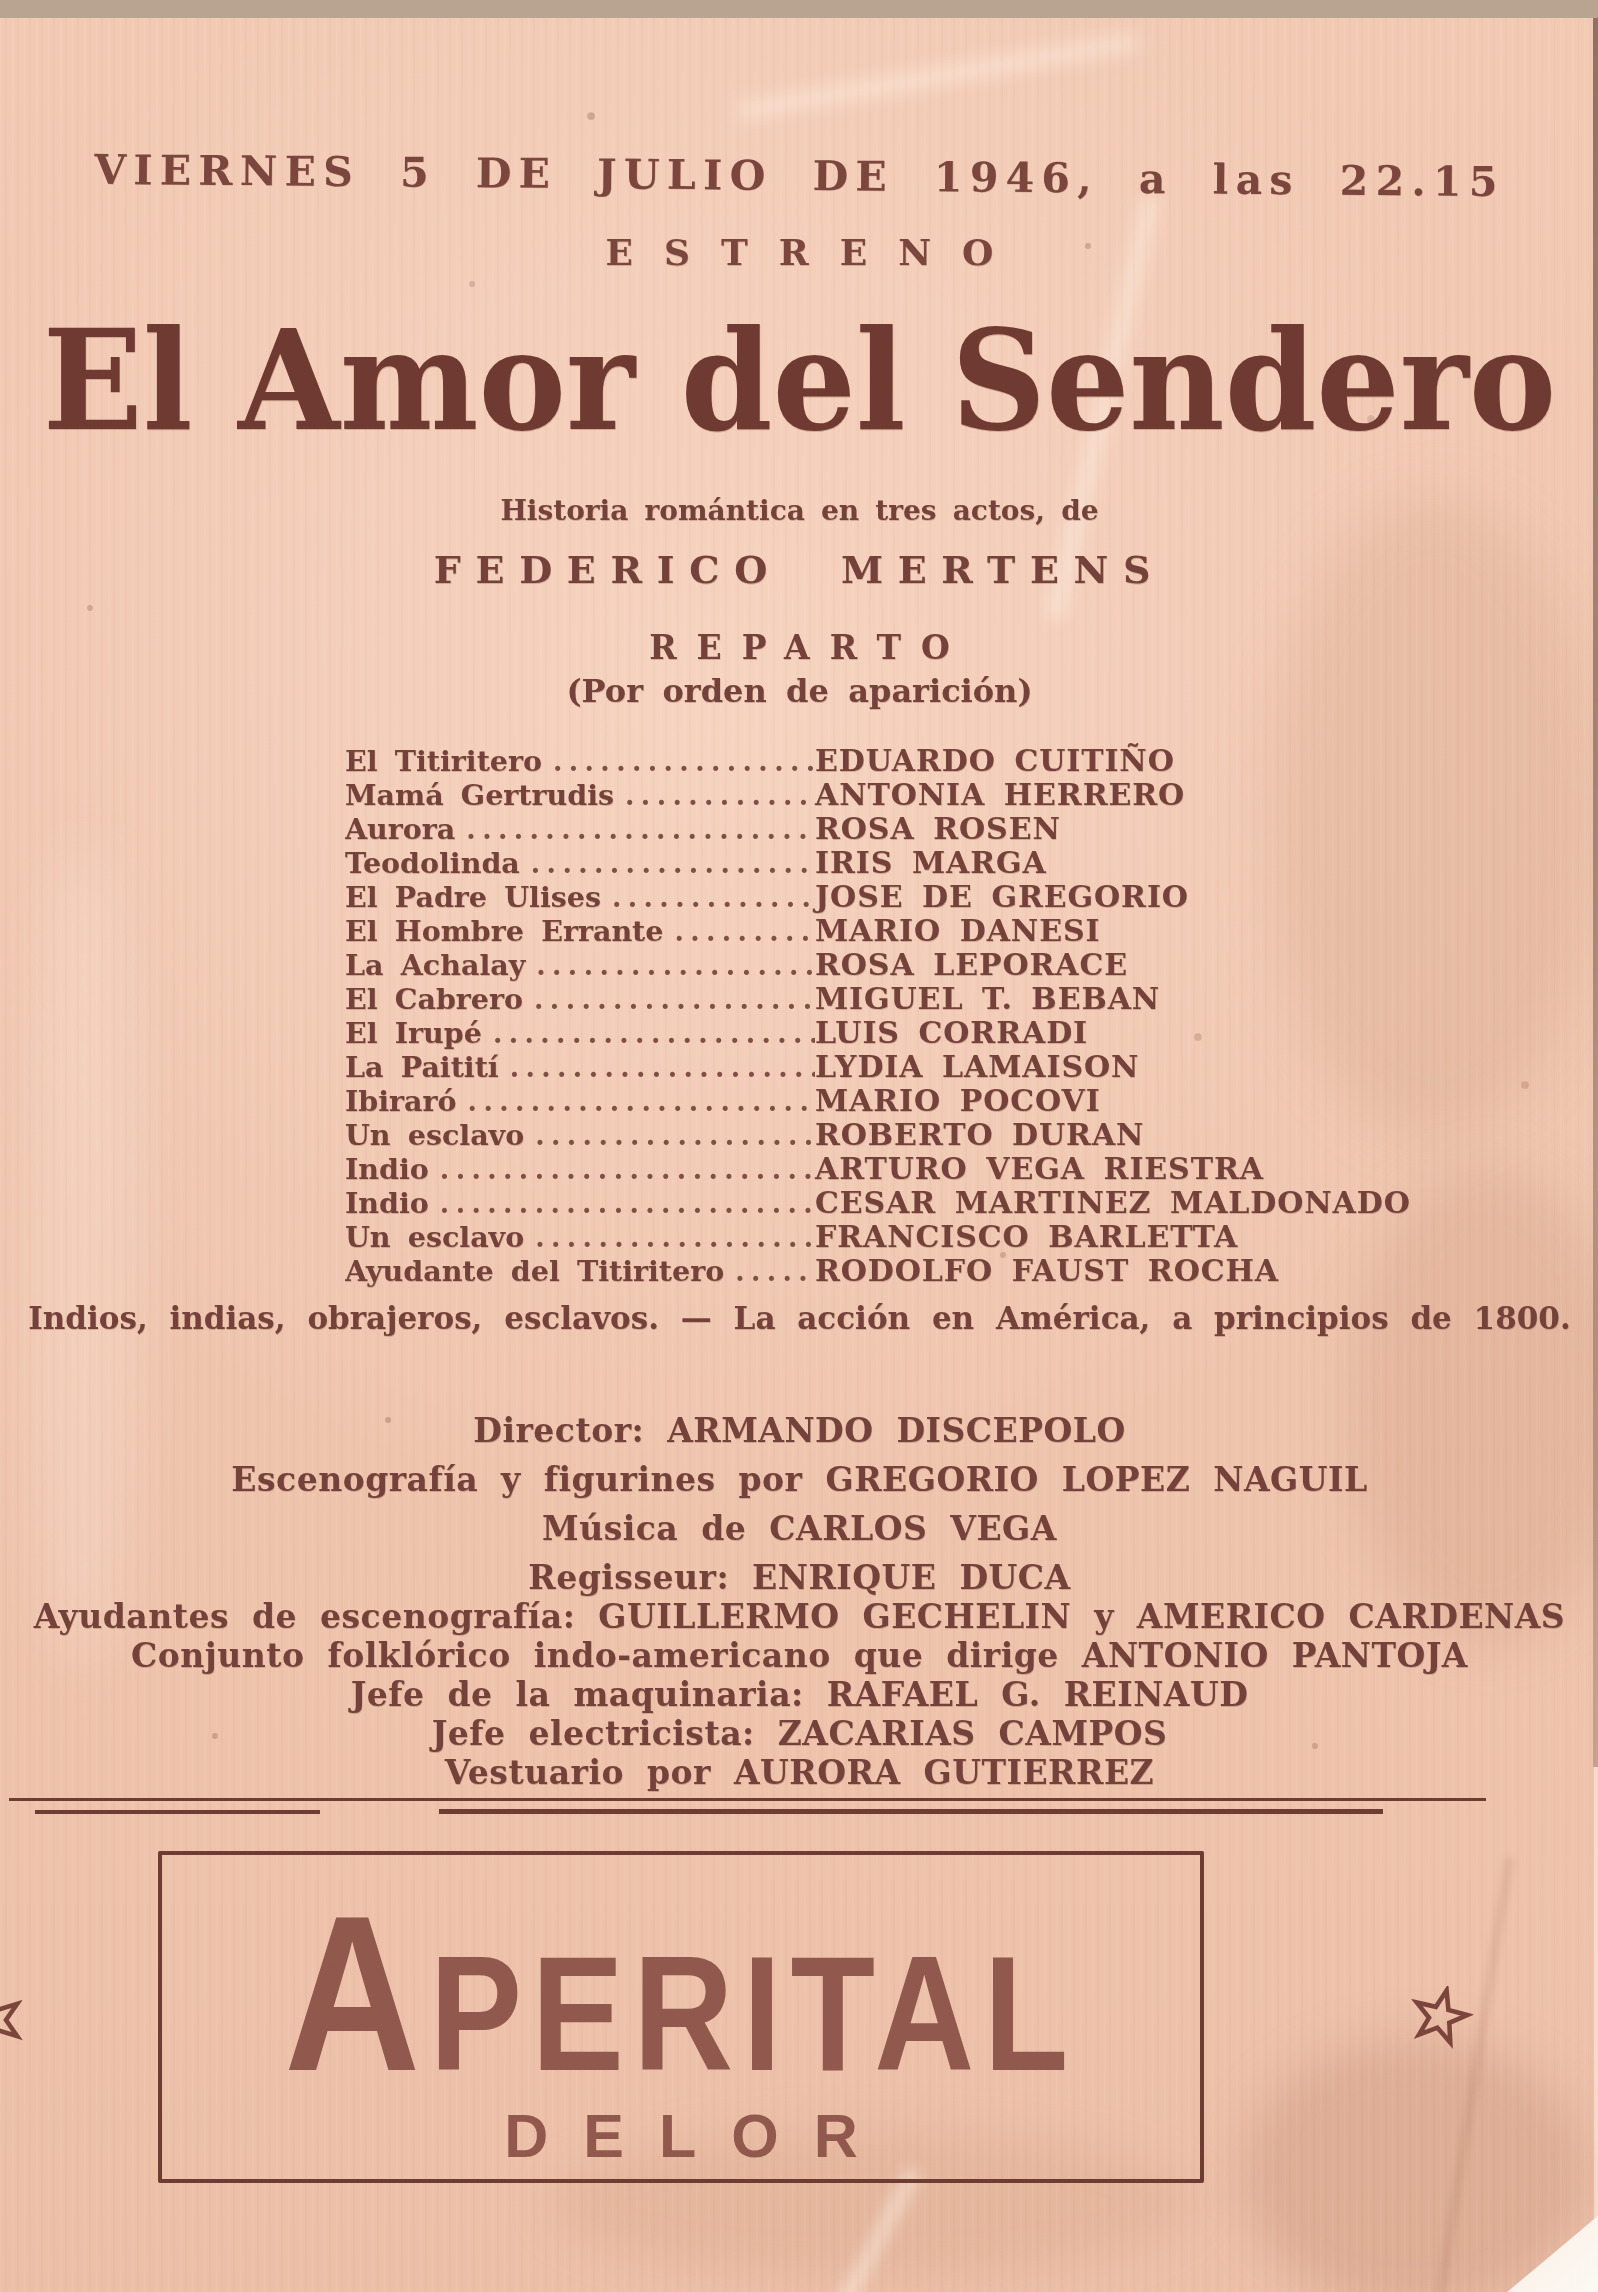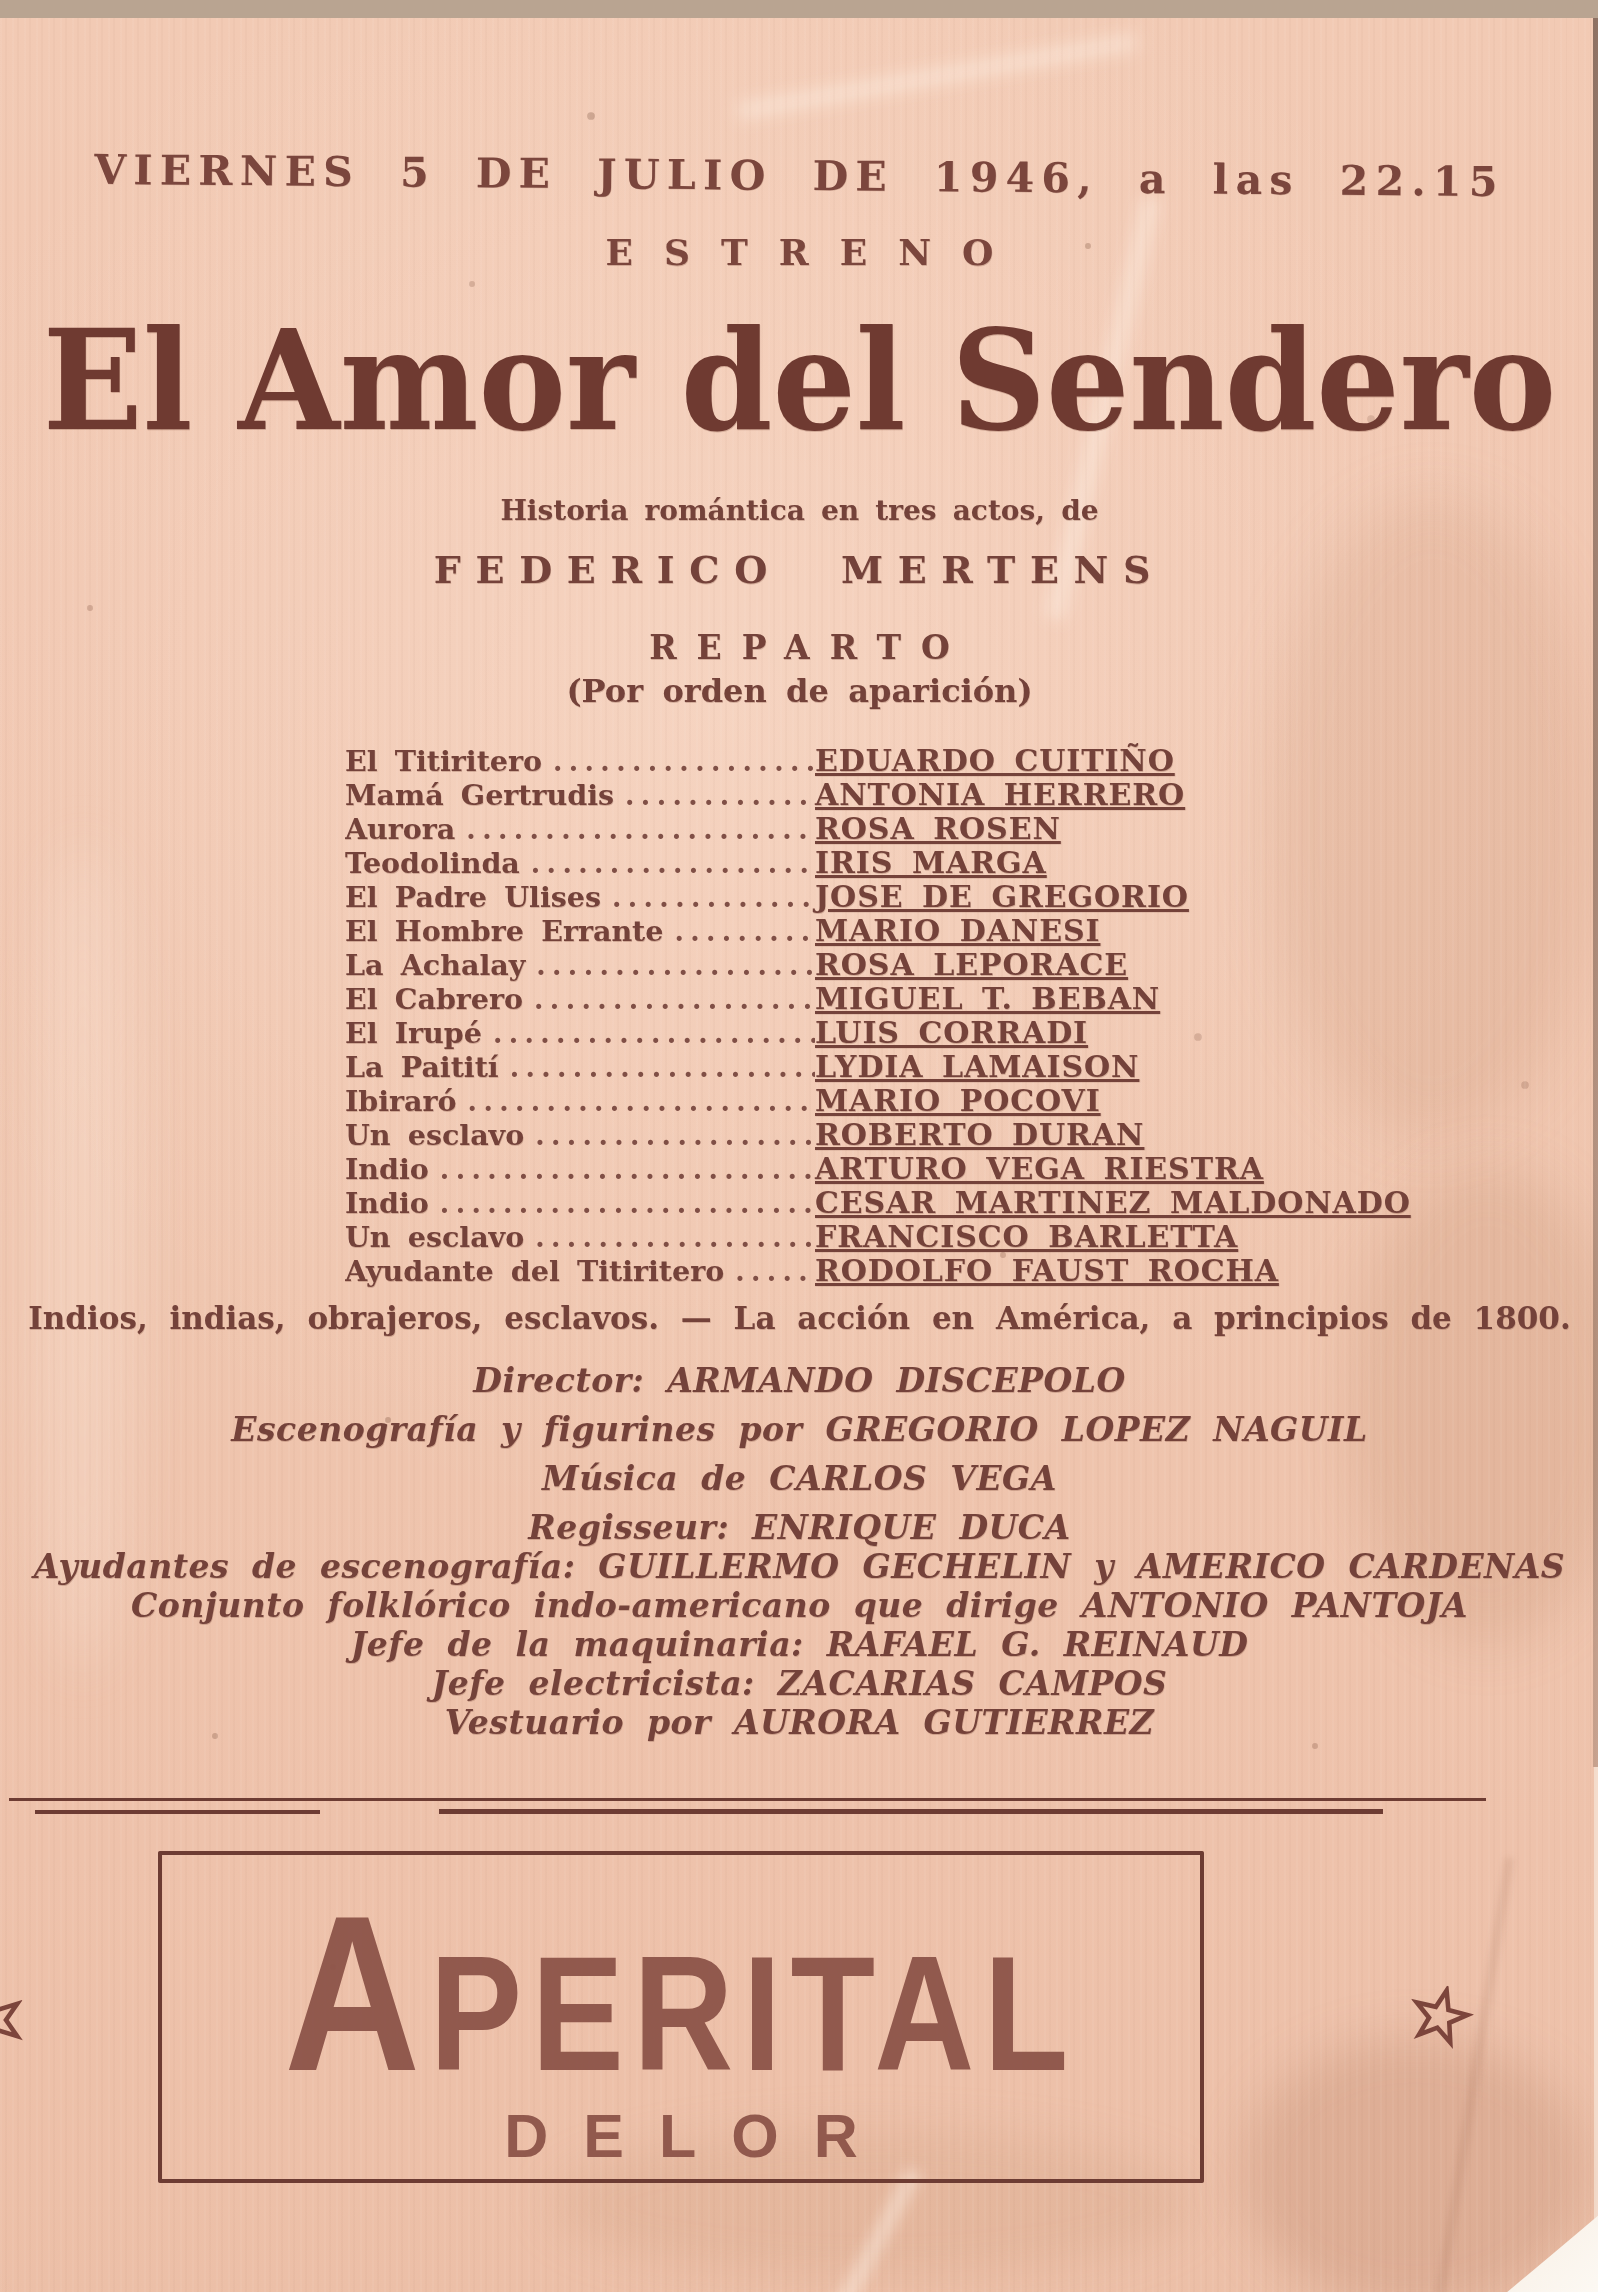--- a/index.html
+++ b/index.html
@@ -71,24 +71,24 @@
   .cast-subheading{top:654px;font-size:32px;font-weight:700;word-spacing:8.3px;}
   
   .cast-list{position:absolute;left:345px;top:725px;width:1175px;}
   .cast-row{display:grid;grid-template-columns:470px auto;height:34px;align-items:baseline;color:var(--ink);}
   .role-cell{display:flex;align-items:baseline;overflow:hidden;}
   .role{font-size:28.5px;font-weight:700;white-space:nowrap;word-spacing:7.3px;text-shadow:0.5px 0.5px 0 rgba(110,60,45,.25);}
   .leader{flex:1 1 auto;overflow:hidden;white-space:nowrap;font-size:27px;font-weight:700;
       letter-spacing:6.4px;padding-left:11px;padding-right:5.5px;color:var(--ink);opacity:.9;}
   .leader::after{content:"..............................................................";}
   .actor{font-size:30px;font-weight:700;white-space:nowrap;letter-spacing:0.9px;word-spacing:7.3px;
-      text-shadow:0.5px 0.5px 0 rgba(110,60,45,.25);text-decoration:underline;}
+      text-shadow:0.5px 0.5px 0 rgba(110,60,45,.25);}
   .cast-note{top:1282px;font-size:31px;font-weight:700;word-spacing:11px;}
   
-  .credits{position:absolute;left:0;top:1343px;width:100%;font-style:italic;}
+  .credits{position:absolute;left:0;top:1393px;width:100%;}
   .credit-line{height:39px;text-align:center;color:var(--ink);font-size:33px;font-weight:700;
       word-spacing:11px;letter-spacing:0.5px;text-shadow:0.5px 0.5px 0 rgba(110,60,45,.25);}
   .credit-line:nth-child(-n+3){margin-bottom:10px;}
   
   .rule{position:absolute;background:#6d3c33;}
   .rule-1{left:9.2px;top:1780px;width:1477px;height:2.8px;}
   .rule-2{left:35px;top:1792px;width:285px;height:3.7px;}
   .rule-3{left:439px;top:1791px;width:944px;height:4.6px;}
   
   .ad-box{position:absolute;left:158px;top:1833px;width:1046px;height:332px;

